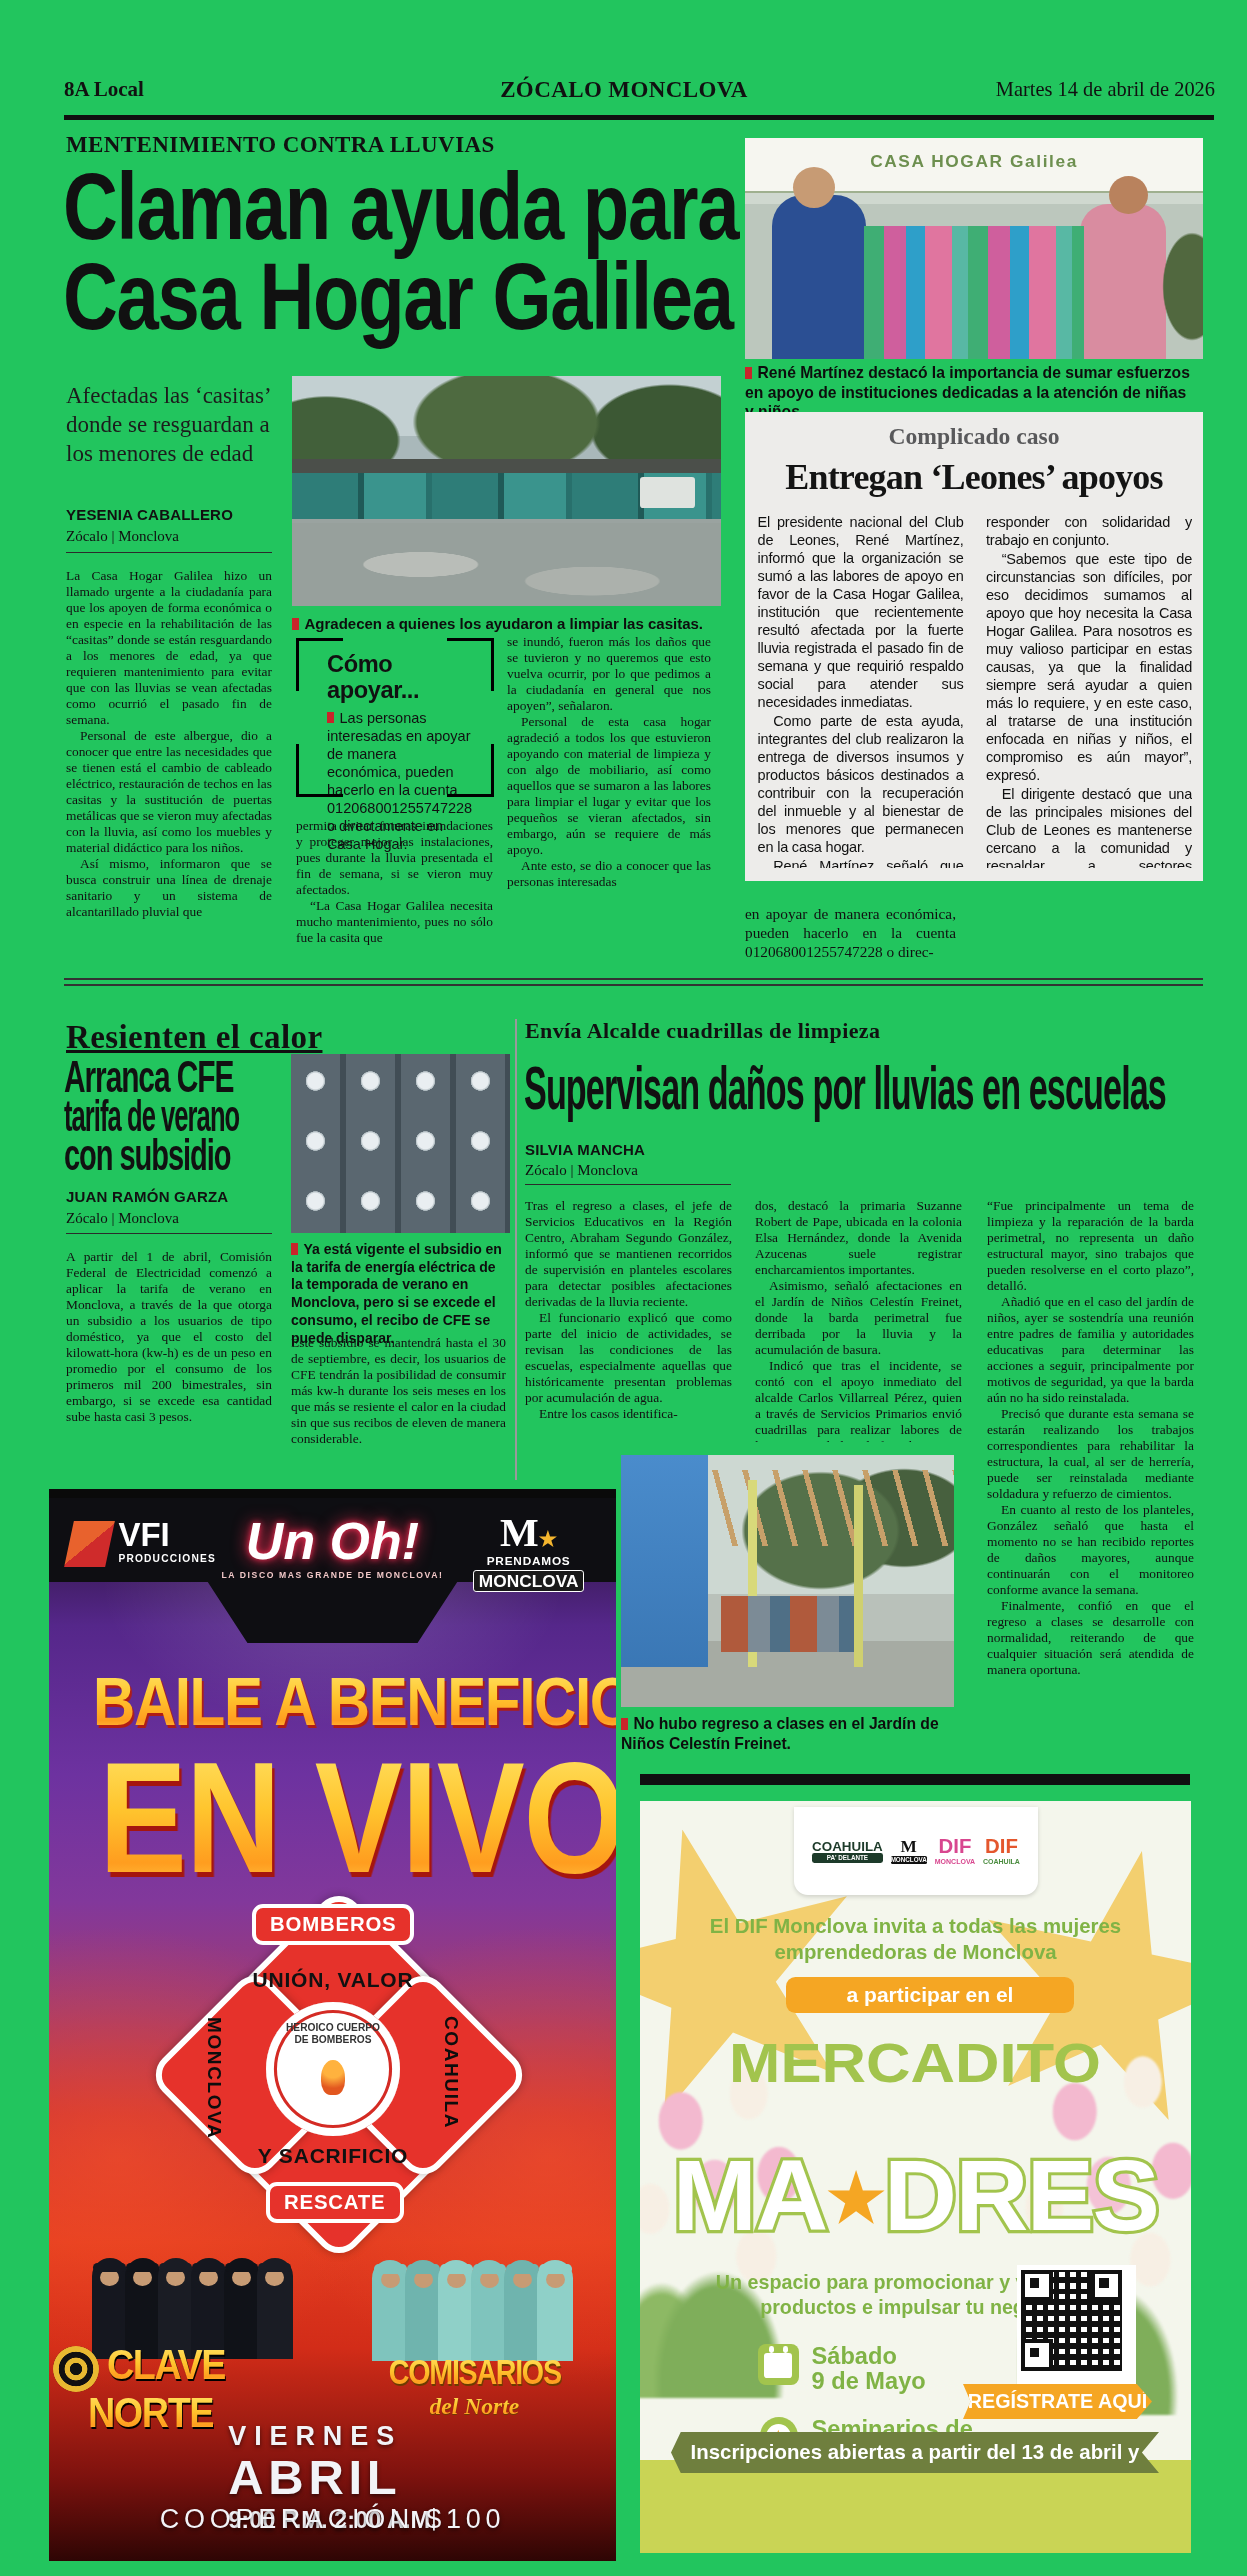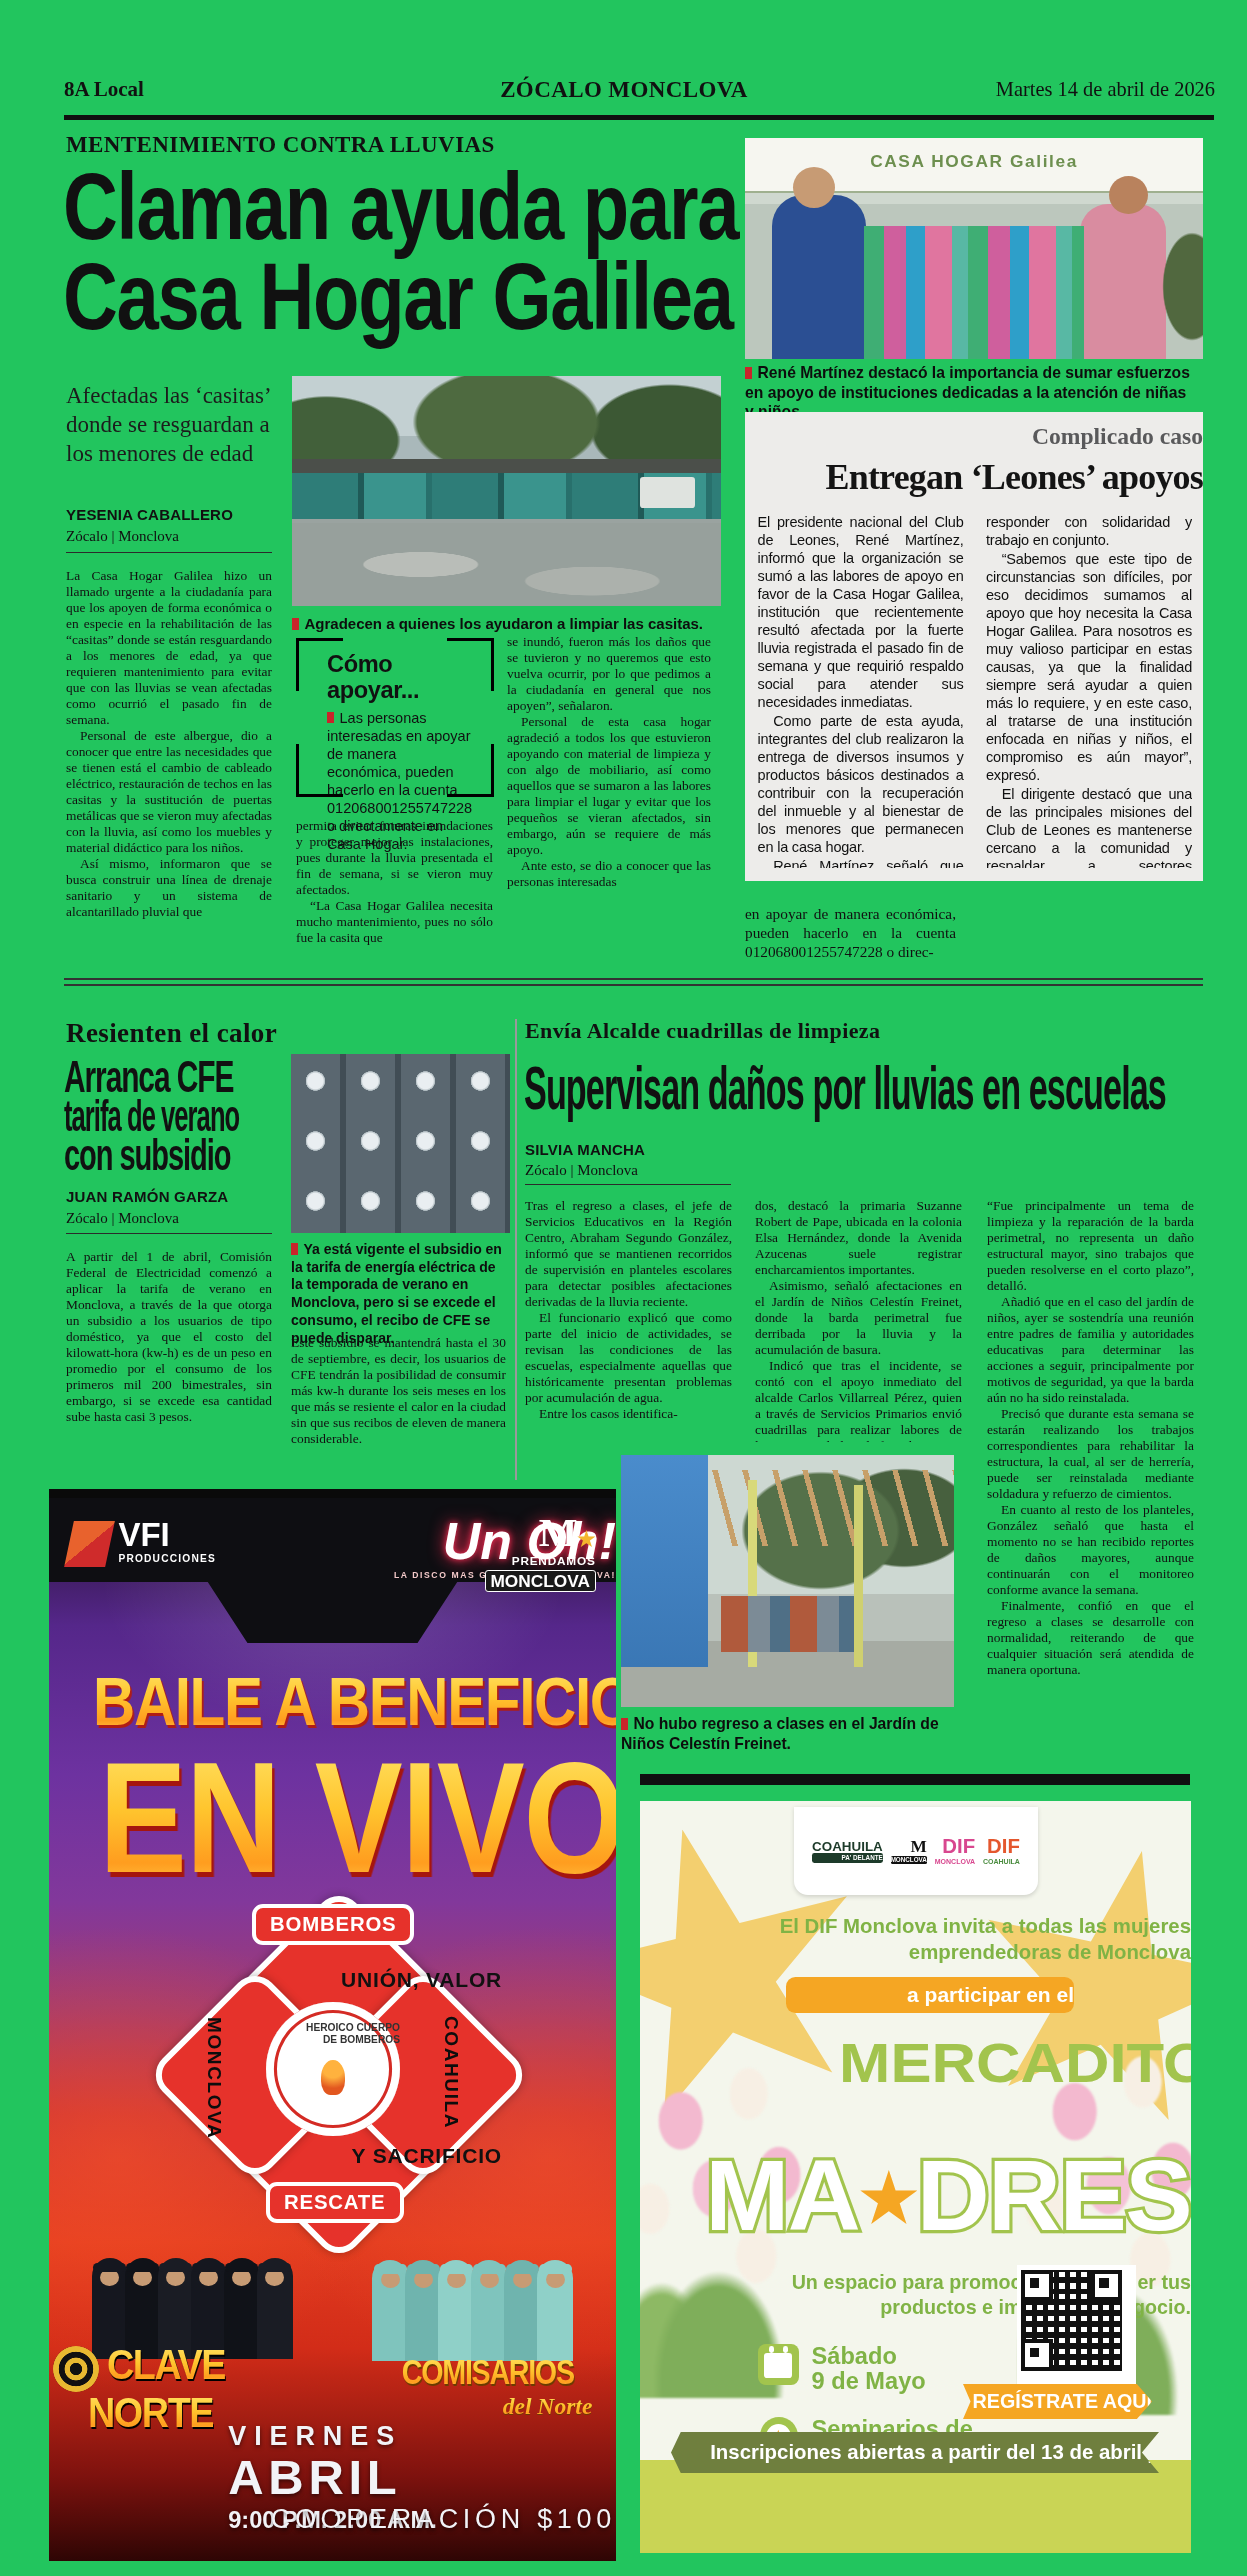--- a/index.html
+++ b/index.html
@@ -61,21 +61,21 @@
       radial-gradient(31px 42px at 66% 10%,#f7efe4 60%,transparent 62%),
       radial-gradient(35px 46px at 82% 34%,#f3b9cf 60%,transparent 62%),
       radial-gradient(31px 41px at 14% 44%,#f7efe4 60%,transparent 62%),
       radial-gradient(36px 47px at 48% 38%,#f4c2d6 60%,transparent 62%),
       radial-gradient(33px 44px at 70% 58%,#f7efe4 60%,transparent 62%),
       radial-gradient(94px 157px at 50% 95%,#7fae5a 60%,transparent 70%),
       radial-gradient(71px 126px at 20% 90%,#8db964 55%,transparent 65%);}
   .greentxt{color:#80b345;}
   .orangebk{background:#f5a623;}
   .rnd{border-radius:9.4px;}
-  .ctr{text-align:right;}
+  .ctr{text-align:center;}
   .qrpat{background-image:
      repeating-linear-gradient(0deg,#111 0 5.5px,transparent 5.5px 11px),
      repeating-linear-gradient(90deg,#111 0 5.5px,#fff 5.5px 11px);}
   .qrfinder{position:absolute;width:23.6px;height:23.6px;border:4.7px solid #111;background:#fff;}
   .qrfinder:after{content:"";position:absolute;left:4.7px;top:4.7px;width:9.4px;height:9.4px;background:#111;}
 </style>
 </head>
 <body>
 
 <div id="page">
@@ -173,21 +173,21 @@
       <p>El dirigente destacó que una de las principales misiones del Club de Leones es mantenerse cercano a la comunidad y respaldar a sectores vulnerables, por lo que aseguró que continuarán colaborando con asociaciones, familias e instituciones que enfrenten situaciones adversas.</p>
     </div>
   </div>
   <div class="abs sb" style="left:745px;top:904px;width:211px;height:63px;overflow:hidden;font-size:15px;">
     <p class="ni" style="font-size:15.3px;line-height:19px;">en apoyar de manera económica, pueden hacerlo en la cuenta 012068001255747228 o direc-</p>
   </div>
 
   <div class="abs rule-thin" style="left:64px;top:978px;width:1139px;height:1.6px;"></div>
   <div class="abs rule-thin" style="left:64px;top:984px;width:1139px;height:1.6px;"></div>
 
-  <div class="abs kicker" style="left:66px;top:1019px;font-size:27px;">Resienten el calor</div>
+  <div class="abs kicker" style="left:66px;top:1019px;font-size:33px;text-decoration:underline;">Resienten el calor</div>
   <div class="abs" style="left:64px;top:1057px;">
     <span class="cond" style="font-size:44px;line-height:39px;transform:scaleX(.68);">Arranca CFE</span><br>
     <span class="cond" style="font-size:44px;line-height:39px;transform:scaleX(.58);">tarifa de verano</span><br>
     <span class="cond" style="font-size:44px;line-height:39px;transform:scaleX(.66);">con subsidio</span>
   </div>
   <div class="abs byname" style="left:66px;top:1189px;">JUAN RAMÓN GARZA</div>
   <div class="abs byagency" style="left:66px;top:1209px;">Zócalo | Monclova</div>
   <div class="abs byrule" style="left:66px;top:1233px;width:206px;"></div>
   <div class="abs sb" style="left:66px;top:1249px;width:206px;height:230px;overflow:hidden;">
     <p class="ni">A partir del 1 de abril, Comisión Federal de Electricidad comenzó a aplicar la tarifa de verano en Monclova, a través de la que otorga un subsidio a los usuarios de tipo doméstico, ya que el costo del kilowatt-hora (kw-h) es de un peso en promedio por el consumo de los primeros mil 200 bimestrales, sin embargo, si se excede esa cantidad sube hasta casi 3 pesos.</p>

